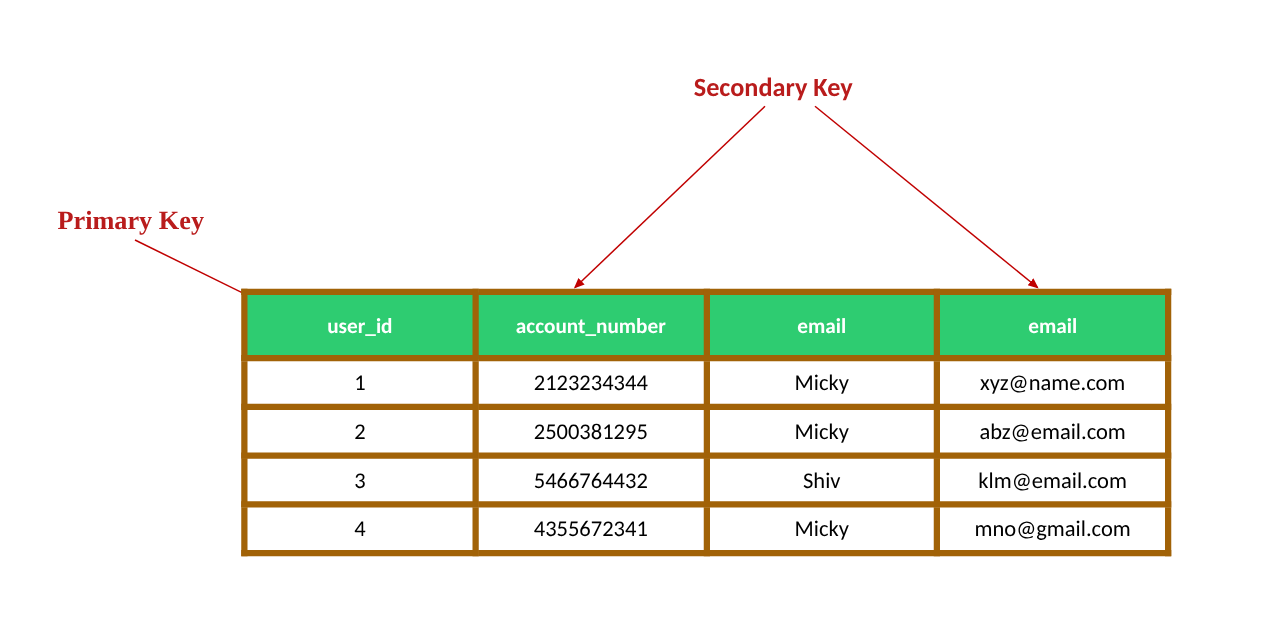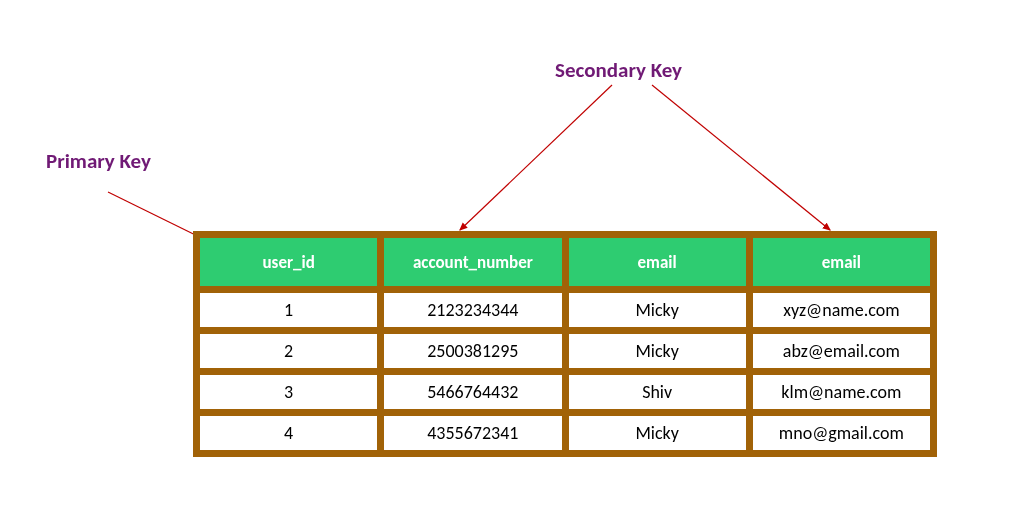--- a/index.html
+++ b/index.html
@@ -8,37 +8,37 @@
     width: 1018px;
     height: 508px;
     background: #ffffff;
     font-family: Calibri, Arial, sans-serif;
     position: relative;
   }
   .label {
     position: absolute;
     font-weight: 700;
     font-size: 21px;
-    color: #701a75;
+    color: #b91c1c;
     white-space: nowrap;
   }
   .table-wrap {
     position: absolute;
     left: 193px;
     top: 231px;
     width: 744px;
     border-collapse: collapse;
   }
   table {
     width: 100%;
     border-collapse: collapse;
     table-layout: fixed;
   }
   th, td {
-    border: 7px solid #a16207;
+    border: 5px solid #a16207;
     text-align: center;
     vertical-align: middle;
   }
   th {
     background: #2ecc71; 
     color: #ffffff;
     font-weight: 700;
     font-size: 17px;
     height: 46px;
   }
@@ -53,21 +53,21 @@
     left: 0;
     top: 0;
     width: 1018px;
     height: 508px;
     pointer-events: none;
   }
 </style>
 </head>
 <body>
 
-<div class="label" style="left:46px; top:148px;">Primary Key</div>
+<div class="label" style="left:46px; top:164px;font-family:Liberation Serif, serif;">Primary Key</div>
 
 <div class="label" style="left:555px; top:57px;">Secondary Key</div>
 
 <svg class="overlay" viewBox="0 0 1018 508">
   <defs>
     <marker id="arrowhead" markerWidth="8" markerHeight="8" refX="6" refY="3" orient="auto" markerUnits="strokeWidth">
       <path d="M0,0 L7,3 L0,6 Z" fill="#c00000"></path>
     </marker>
   </defs>
 
@@ -97,21 +97,21 @@
       <tr>
         <td>2</td>
         <td>2500381295</td>
         <td>Micky</td>
         <td>abz@email.com</td>
       </tr>
       <tr>
         <td>3</td>
         <td>5466764432</td>
         <td>Shiv</td>
-        <td>klm@name.com</td>
+        <td>klm@email.com</td>
       </tr>
       <tr>
         <td>4</td>
         <td>4355672341</td>
         <td>Micky</td>
         <td>mno@gmail.com</td>
       </tr>
     </tbody>
   </table>
 </div>

